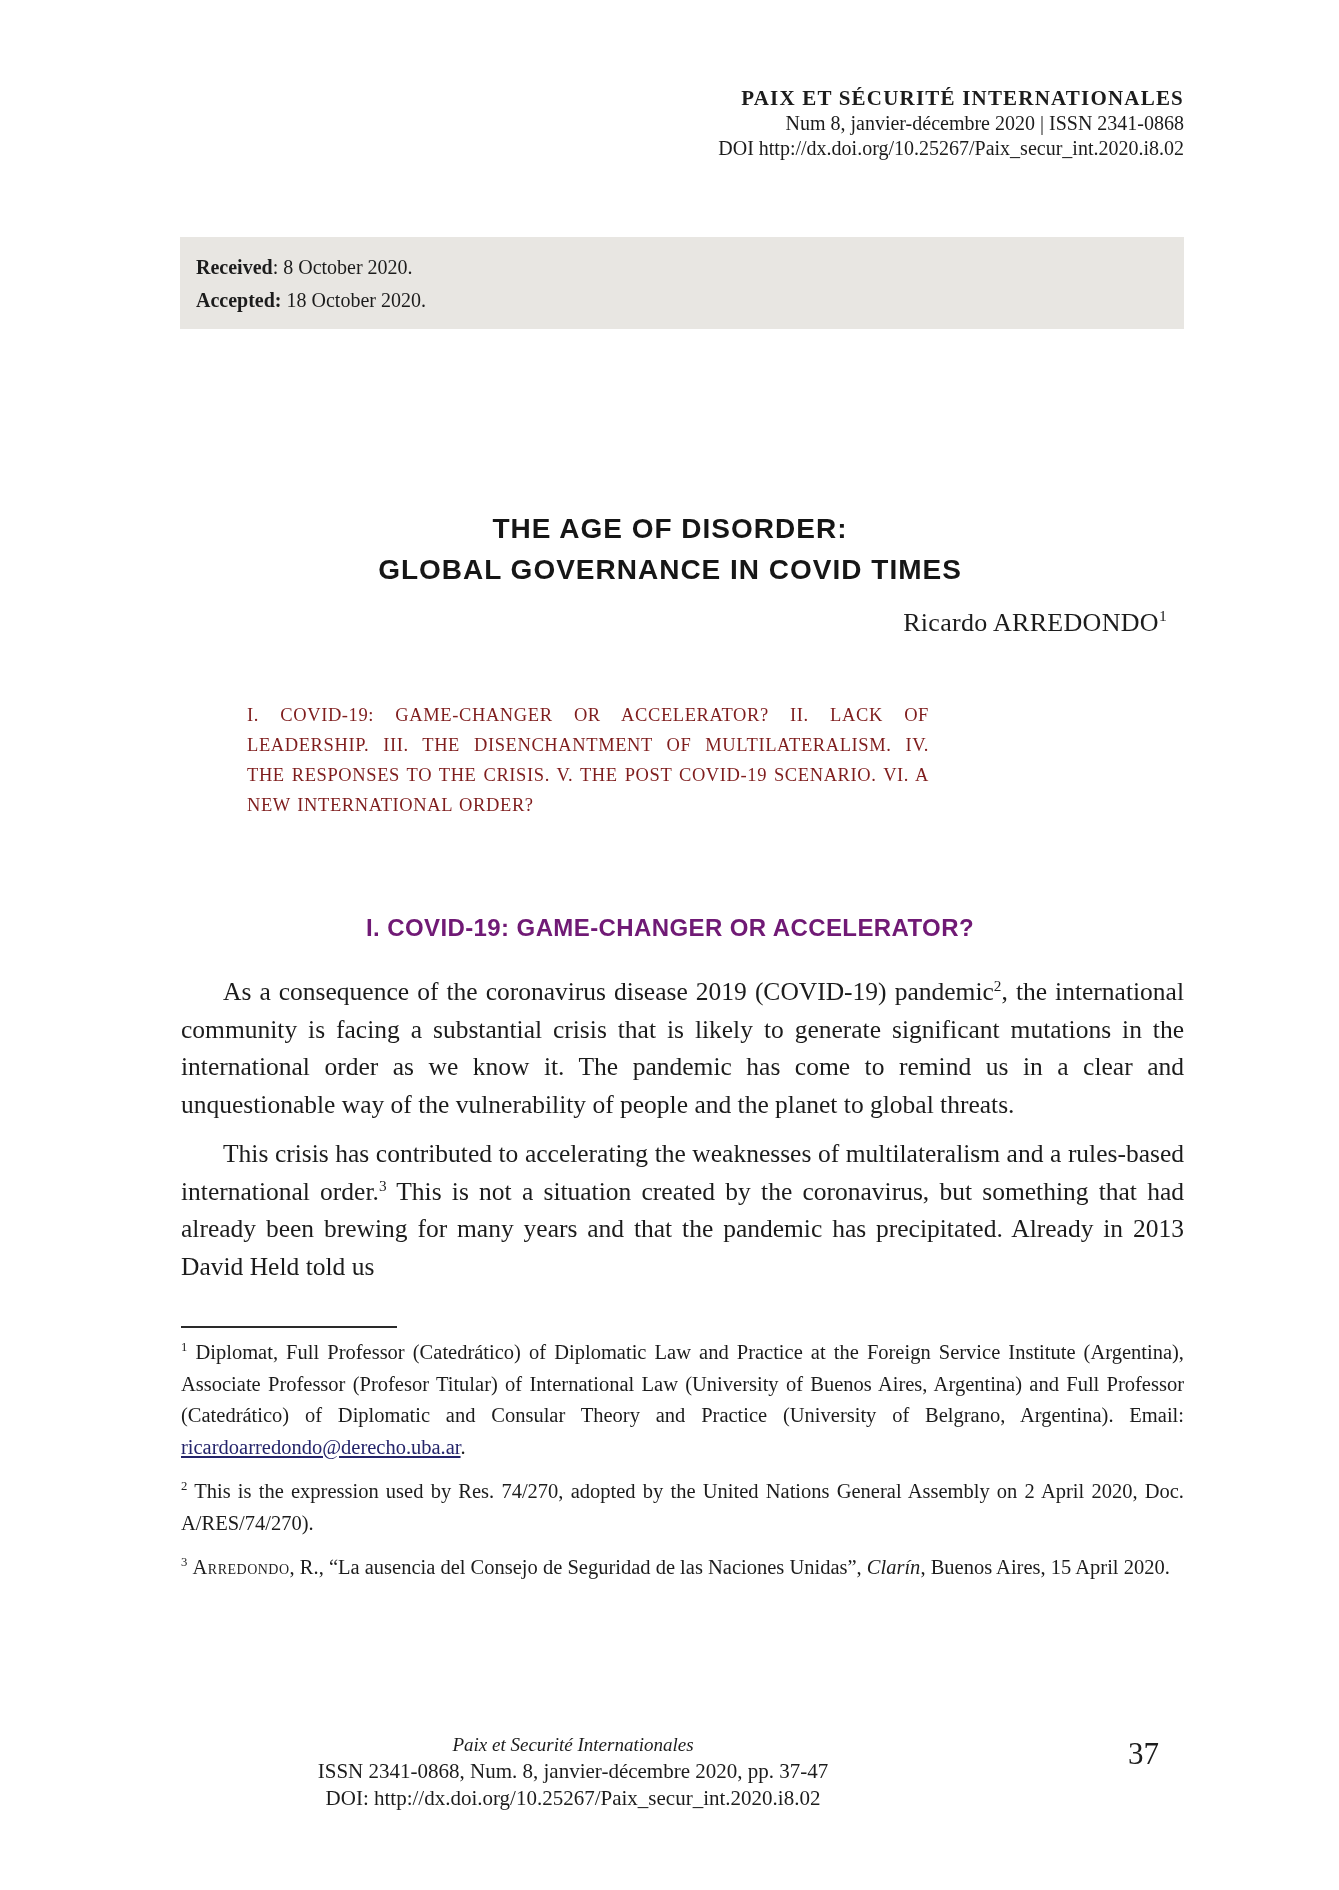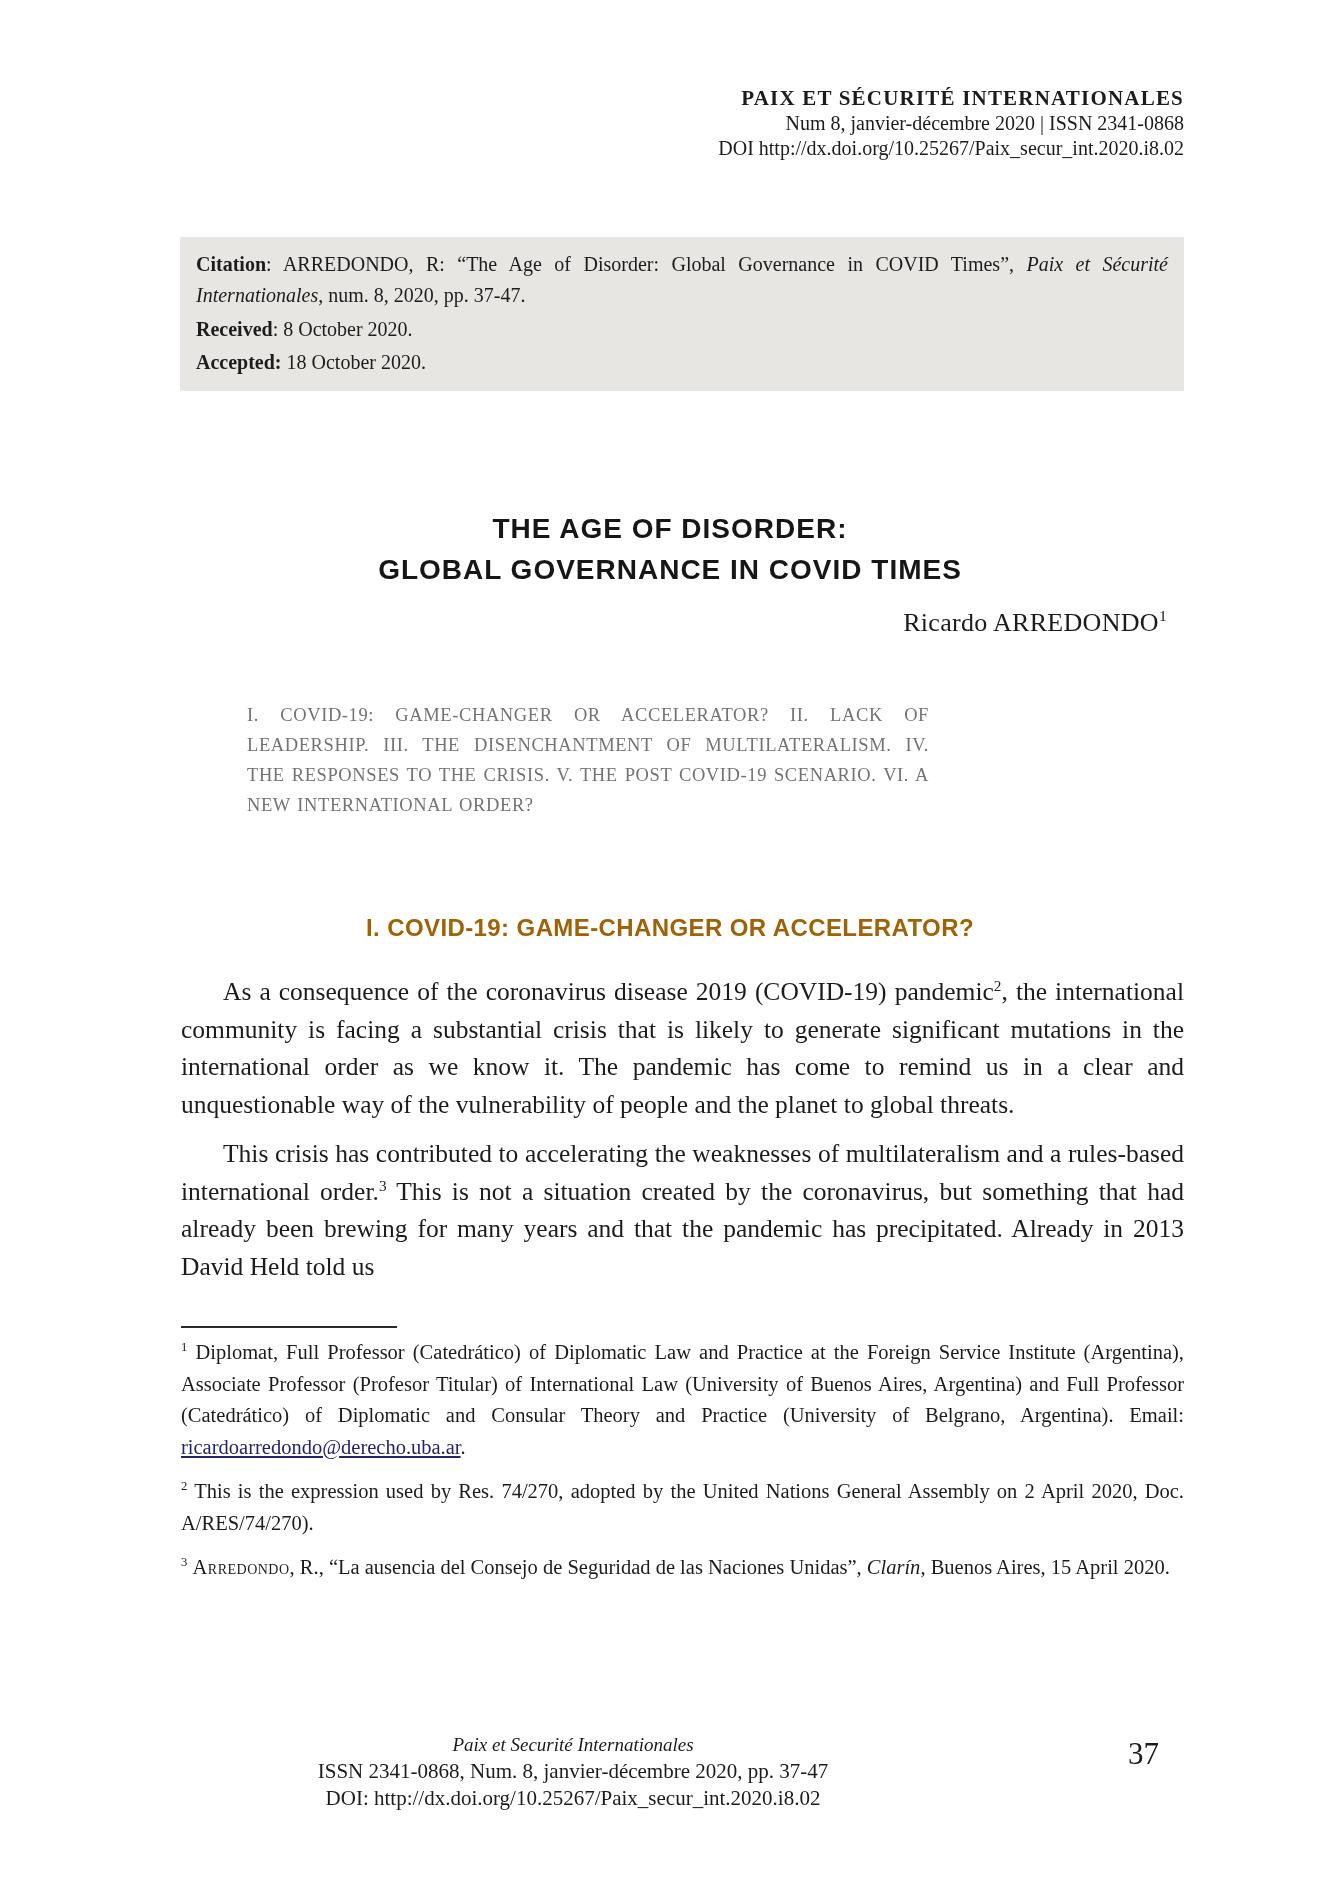--- a/index.html
+++ b/index.html
@@ -47,30 +47,30 @@
     position:absolute; top:608px; right:172px;
     font-size:26px; letter-spacing:.3px;
   }
   .author-line sup{font-size:60%; vertical-align:super; line-height:0;}
 
   
   .outline{
     position:absolute; top:700px; left:247px; width:682px;
     margin:0; font-size:18.5px; line-height:30px;
     letter-spacing:.6px; word-spacing:1.5px;
-    text-align:justify; color:#737373;
+    text-align:justify; color:#7f1d1d;
   }
 
   
   .section-heading{
     position:absolute; top:914px; left:160px; width:1020px;
     margin:0; text-align:center;
     font-family:"Liberation Sans","DejaVu Sans",sans-serif;
     font-weight:bold; font-size:24px; letter-spacing:.4px;
-    color:#a16207;
+    color:#701a75;
   }
 
   
   .body-text{
     position:absolute; top:973px; left:181px; width:1003px;
     font-size:25.5px; line-height:37.5px; text-align:justify;
   }
   .body-text p{margin:0; text-indent:42px;}
   .body-text p + p{margin-top:12px;}
   .body-text sup{font-size:60%; vertical-align:super; line-height:0;}
@@ -106,21 +106,20 @@
 
 <div class="page">
 
   <header class="page-header">
     <div class="jh-title">PAIX ET SÉCURITÉ INTERNATIONALES</div>
     <div class="jh-issue">Num 8, janvier-décembre 2020 | ISSN 2341-0868</div>
     <div class="jh-doi">DOI http://dx.doi.org/10.25267/Paix_secur_int.2020.i8.02</div>
   </header>
 
   <section class="citation-box">
-    <p class="citation-line"><strong>Citation</strong><span>: ARREDONDO, R: “The Age of Disorder: Global Governance in COVID Times”, </span><em>Paix et Sécurité Internationales</em><span>, num. 8, 2020, pp. 37-47.</span></p>
     <p class="meta-line"><strong>Received</strong><span>: 8 October 2020.</span></p>
     <p class="meta-line"><strong>Accepted:</strong><span> 18 October 2020.</span></p>
   </section>
 
   <h1 class="article-title">
     <span>THE AGE OF DISORDER:</span>
     <span>GLOBAL GOVERNANCE IN COVID TIMES</span>
   </h1>
 
   <div class="author-line"><span>Ricardo ARREDONDO</span><sup>1</sup></div>

